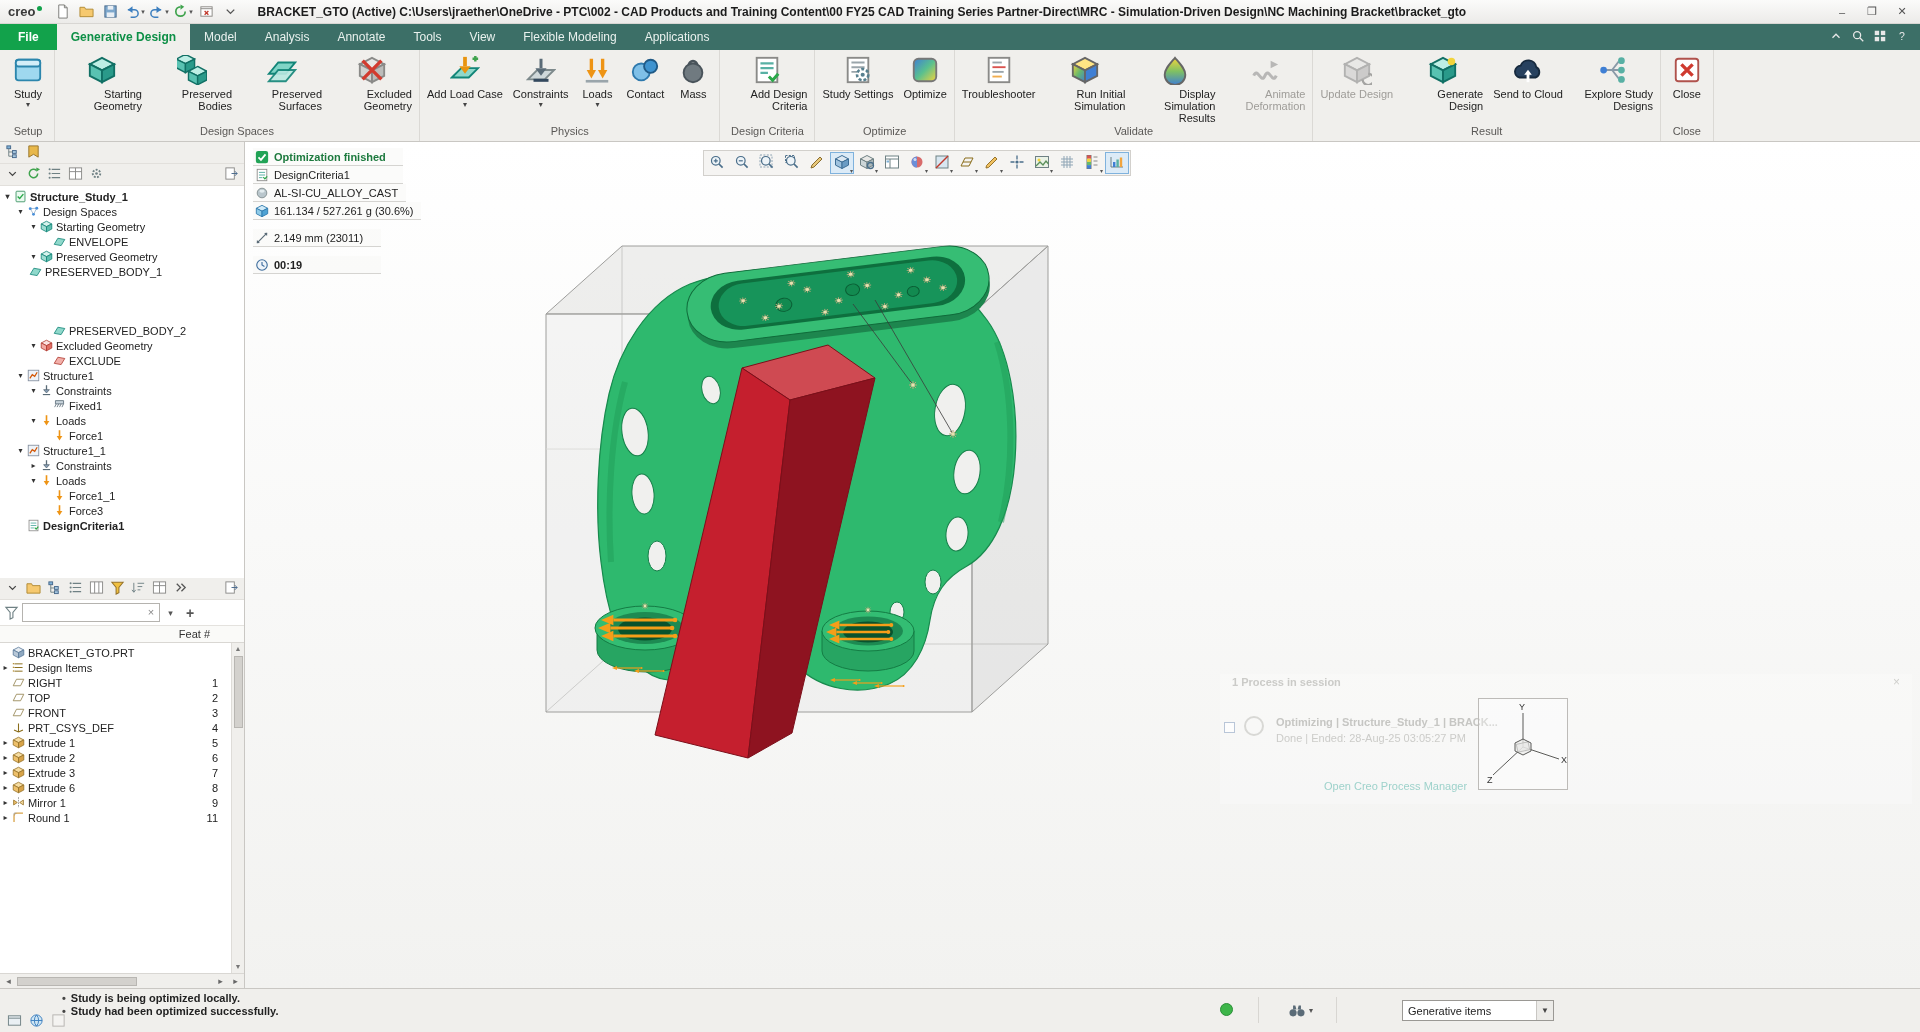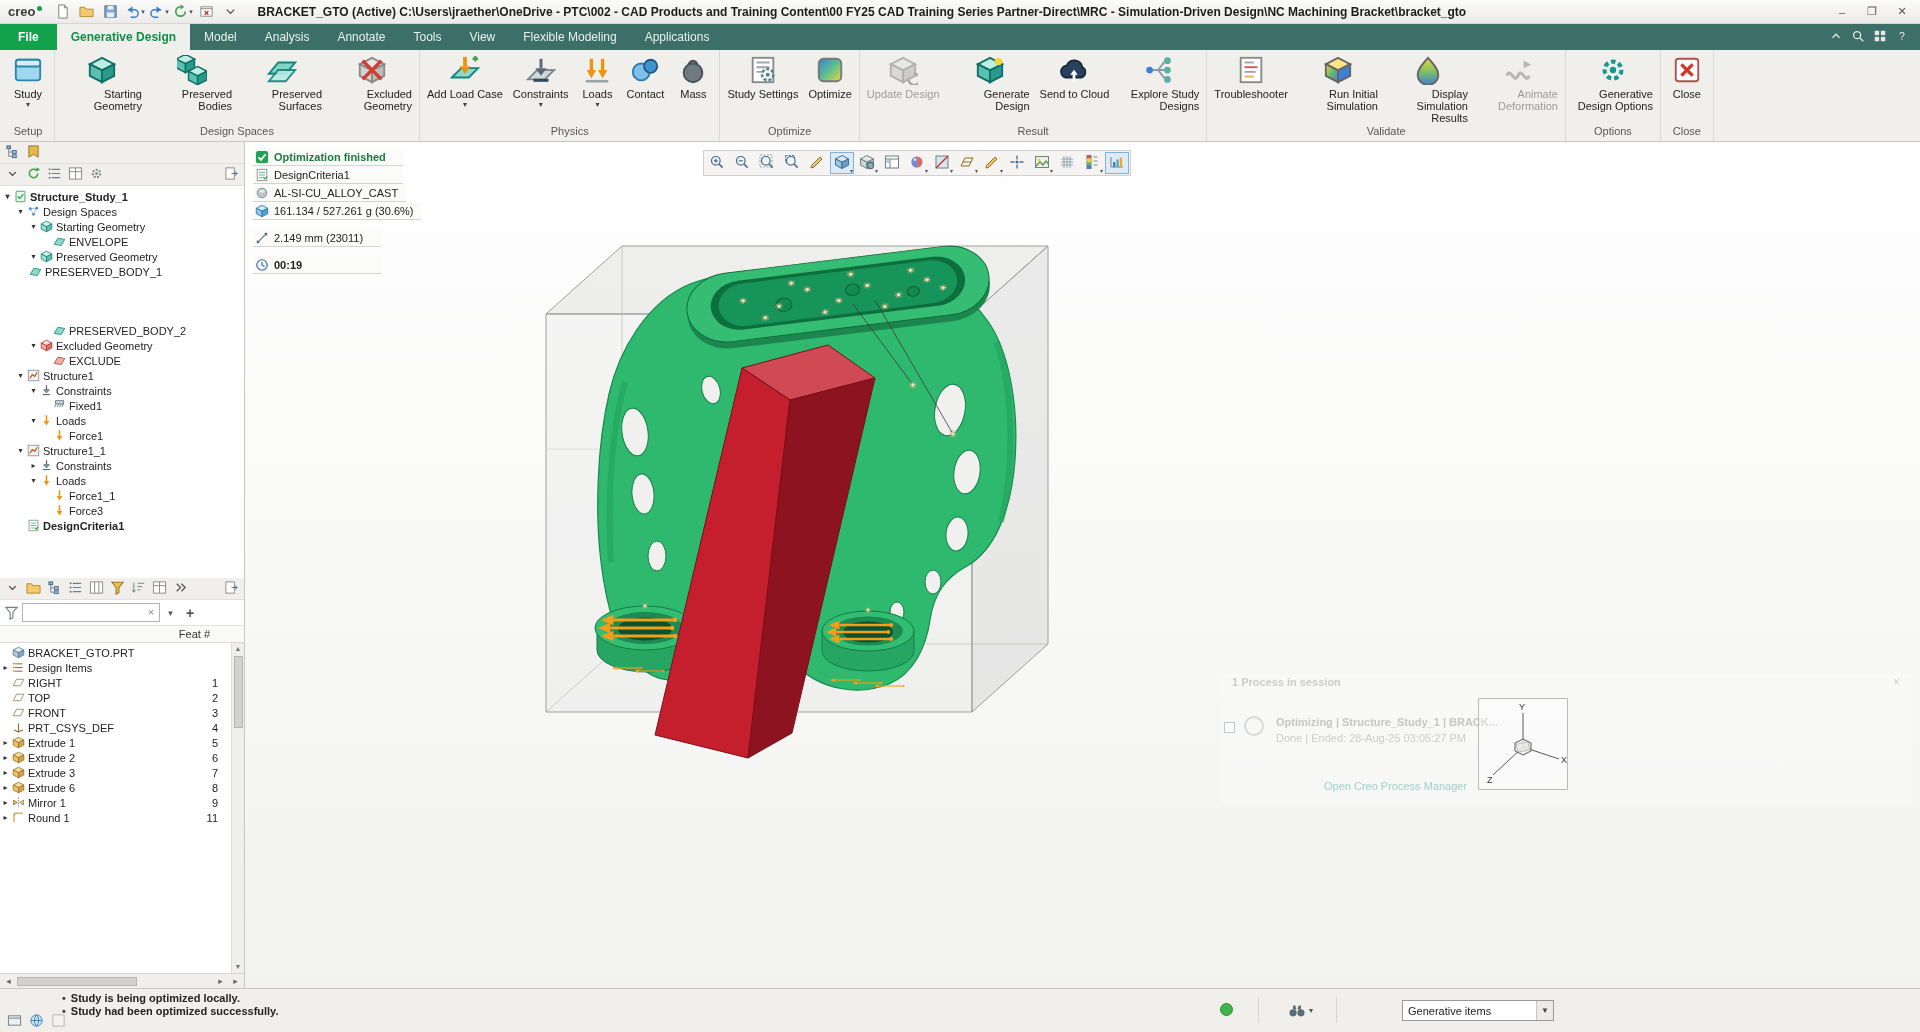--- a/index.html
+++ b/index.html
@@ -343,20 +343,33 @@
             <span class="rlabel">Mass</span>
           </div>
         </div>
         <div class="rgname">Physics</div>
       </div>
       <div class="rgroup">
         <div class="rbuttons">
           <div class="rbtn">
             <span class="ric"><svg viewBox="0 0 16 16" width="100%" height="100%">
                 <rect x="2.5" y="1.5" width="11" height="13" fill="#fff" stroke="#8a8a88"></rect>
+                <path d="M4.5 4.5h7M4.5 7h7M4.5 9.5h4" stroke="#58b0a4" stroke-width="1.2"></path>
+                <path d="M9 11.5l2 2 3-3.5" stroke="#2ba84a" stroke-width="1.6" fill="none"></path>
+              </svg></span>
+            <span class="rlabel">Add Design Criteria</span>
+          </div>
+        </div>
+        <div class="rgname">Design Criteria</div>
+      </div>
+      <div class="rgroup">
+        <div class="rbuttons">
+          <div class="rbtn">
+            <span class="ric"><svg viewBox="0 0 16 16" width="100%" height="100%">
+                <rect x="2.5" y="1.5" width="11" height="13" fill="#fff" stroke="#8a8a88"></rect>
                 <path d="M4.5 4h7M4.5 6.5h7M4.5 9h3" stroke="#9aa5ab"></path>
                 <circle cx="10.5" cy="10.5" r="3" fill="none" stroke="#58808f" stroke-width="1.4" stroke-dasharray="1.6 1"></circle>
                 <circle cx="10.5" cy="10.5" r="1.1" fill="#58808f"></circle>
               </svg></span>
             <span class="rlabel">Study Settings</span>
           </div>
           <div class="rbtn">
             <span class="ric"><svg viewBox="0 0 16 16" width="100%" height="100%">
                 <defs>
                   <linearGradient id="gOpt" x1="0" y1="0" x2="1" y2="1">
@@ -364,61 +377,20 @@
                     <stop offset=".5" stop-color="#59c08f"></stop>
                     <stop offset="1" stop-color="#f2d43c"></stop>
                   </linearGradient>
                 </defs>
                 <rect x="2" y="2" width="12" height="12" rx="2.5" fill="url(#gOpt)" stroke="#777"></rect>
               </svg></span>
             <span class="rlabel">Optimize</span>
           </div>
         </div>
         <div class="rgname">Optimize</div>
-      </div>
-      <div class="rgroup">
-        <div class="rbuttons">
-          <div class="rbtn disabled">
-            <span class="ric"><svg viewBox="0 0 16 16" width="100%" height="100%">
-                <polygon points="8,1.5 14.5,4.9 8,8.2 1.5,4.9" fill="#e2e2e0" stroke="#808080"></polygon>
-                <polygon points="1.5,4.9 8,8.2 8,14.5 1.5,11.1" fill="#c8c8c6" stroke="#808080"></polygon>
-                <polygon points="8,8.2 14.5,4.9 14.5,11.1 8,14.5" fill="#aeaeac" stroke="#808080"></polygon>
-                <path d="M11 13a3 3 0 1 0 3-3" fill="none" stroke="#666" stroke-width="1.2"></path>
-              </svg></span>
-            <span class="rlabel">Update Design</span>
-          </div>
-          <div class="rbtn">
-            <span class="ric"><svg viewBox="0 0 16 16" width="100%" height="100%">
-                <polygon points="8,1.5 14.5,4.9 8,8.2 1.5,4.9" fill="#bdeee5" stroke="#117065"></polygon>
-                <polygon points="1.5,4.9 8,8.2 8,14.5 1.5,11.1" fill="#59c2b2" stroke="#117065"></polygon>
-                <polygon points="8,8.2 14.5,4.9 14.5,11.1 8,14.5" fill="#2a9a8a" stroke="#117065"></polygon>
-                <circle cx="12.5" cy="3.5" r="2" fill="#f2d43c"></circle>
-              </svg></span>
-            <span class="rlabel">Generate Design</span>
-          </div>
-          <div class="rbtn">
-            <span class="ric"><svg viewBox="0 0 16 16" width="100%" height="100%">
-                <path d="M3.5 12a3.2 3.2 0 0 1 .6-6.3A4.3 4.3 0 0 1 12.4 6.5a3 3 0 0 1-.4 5.5z" fill="#27415f" stroke="#16293d"></path>
-                <path d="M8 14.5V9" stroke="#fff" stroke-width="1.5"></path>
-                <polygon points="6,10.5 10,10.5 8,7.8" fill="#fff"></polygon>
-              </svg></span>
-            <span class="rlabel">Send to Cloud</span>
-          </div>
-          <div class="rbtn">
-            <span class="ric"><svg viewBox="0 0 16 16" width="100%" height="100%">
-                <path d="M4.5 8h3m0 0L11 3.5M7.5 8H11m-3.5 0L11 12.5" stroke="#8a9aa8" fill="none"></path>
-                <circle cx="3" cy="8" r="1.8" fill="#3f7fd4"></circle>
-                <circle cx="12.5" cy="3" r="1.8" fill="#58b0a4"></circle>
-                <circle cx="12.5" cy="8" r="1.8" fill="#58b0a4"></circle>
-                <circle cx="12.5" cy="13" r="1.8" fill="#58b0a4"></circle>
-              </svg></span>
-            <span class="rlabel">Explore Study Designs</span>
-          </div>
-        </div>
-        <div class="rgname">Result</div>
       </div>
       <div class="rgroup">
         <div class="rbuttons">
           <div class="rbtn">
             <span class="ric"><svg viewBox="0 0 16 16" width="100%" height="100%">
                 <rect x="2.5" y="1.5" width="11" height="13" fill="#fff" stroke="#8a8a88"></rect>
                 <path d="M4.5 4h5" stroke="#9aa5ab"></path>
                 <path d="M4.5 6.5h7" stroke="#d9534f"></path>
                 <path d="M4.5 9h6" stroke="#9aa5ab"></path>
                 <path d="M4.5 11.5h5" stroke="#f0ad4e"></path>
@@ -458,29 +430,58 @@
                 <path d="M2 11c2 -5 4 5 6 0c2 -5 4 5 6 0" fill="none" stroke="#8a8a88" stroke-width="1.6"></path>
                 <polygon points="11,3 15,5 11,7" fill="#8a8a88"></polygon>
               </svg></span>
             <span class="rlabel">Animate Deformation</span>
           </div>
         </div>
         <div class="rgname">Validate</div>
       </div>
       <div class="rgroup">
         <div class="rbuttons">
-          <div class="rbtn">
-            <span class="ric"><svg viewBox="0 0 16 16" width="100%" height="100%">
-                <circle cx="8" cy="8" r="4.5" fill="none" stroke="#149a8c" stroke-width="2.2" stroke-dasharray="2.4 1.6"></circle>
-                <circle cx="8" cy="8" r="1.7" fill="#149a8c"></circle>
-              </svg></span>
-            <span class="rlabel">Generative Design Options</span>
-          </div>
-        </div>
-        <div class="rgname">Options</div>
+          <div class="rbtn disabled">
+            <span class="ric"><svg viewBox="0 0 16 16" width="100%" height="100%">
+                <polygon points="8,1.5 14.5,4.9 8,8.2 1.5,4.9" fill="#e2e2e0" stroke="#808080"></polygon>
+                <polygon points="1.5,4.9 8,8.2 8,14.5 1.5,11.1" fill="#c8c8c6" stroke="#808080"></polygon>
+                <polygon points="8,8.2 14.5,4.9 14.5,11.1 8,14.5" fill="#aeaeac" stroke="#808080"></polygon>
+                <path d="M11 13a3 3 0 1 0 3-3" fill="none" stroke="#666" stroke-width="1.2"></path>
+              </svg></span>
+            <span class="rlabel">Update Design</span>
+          </div>
+          <div class="rbtn">
+            <span class="ric"><svg viewBox="0 0 16 16" width="100%" height="100%">
+                <polygon points="8,1.5 14.5,4.9 8,8.2 1.5,4.9" fill="#bdeee5" stroke="#117065"></polygon>
+                <polygon points="1.5,4.9 8,8.2 8,14.5 1.5,11.1" fill="#59c2b2" stroke="#117065"></polygon>
+                <polygon points="8,8.2 14.5,4.9 14.5,11.1 8,14.5" fill="#2a9a8a" stroke="#117065"></polygon>
+                <circle cx="12.5" cy="3.5" r="2" fill="#f2d43c"></circle>
+              </svg></span>
+            <span class="rlabel">Generate Design</span>
+          </div>
+          <div class="rbtn">
+            <span class="ric"><svg viewBox="0 0 16 16" width="100%" height="100%">
+                <path d="M3.5 12a3.2 3.2 0 0 1 .6-6.3A4.3 4.3 0 0 1 12.4 6.5a3 3 0 0 1-.4 5.5z" fill="#27415f" stroke="#16293d"></path>
+                <path d="M8 14.5V9" stroke="#fff" stroke-width="1.5"></path>
+                <polygon points="6,10.5 10,10.5 8,7.8" fill="#fff"></polygon>
+              </svg></span>
+            <span class="rlabel">Send to Cloud</span>
+          </div>
+          <div class="rbtn">
+            <span class="ric"><svg viewBox="0 0 16 16" width="100%" height="100%">
+                <path d="M4.5 8h3m0 0L11 3.5M7.5 8H11m-3.5 0L11 12.5" stroke="#8a9aa8" fill="none"></path>
+                <circle cx="3" cy="8" r="1.8" fill="#3f7fd4"></circle>
+                <circle cx="12.5" cy="3" r="1.8" fill="#58b0a4"></circle>
+                <circle cx="12.5" cy="8" r="1.8" fill="#58b0a4"></circle>
+                <circle cx="12.5" cy="13" r="1.8" fill="#58b0a4"></circle>
+              </svg></span>
+            <span class="rlabel">Explore Study Designs</span>
+          </div>
+        </div>
+        <div class="rgname">Result</div>
       </div>
       <div class="rgroup">
         <div class="rbuttons">
           <div class="rbtn">
             <span class="ric"><svg viewBox="0 0 16 16" width="100%" height="100%">
                 <rect x="2" y="2" width="12" height="12" rx="1.5" fill="#fff" stroke="#b0524c"></rect>
                 <path d="M5 5l6 6M11 5l-6 6" stroke="#cf3a2f" stroke-width="1.8"></path>
               </svg></span>
             <span class="rlabel">Close</span>
           </div>

